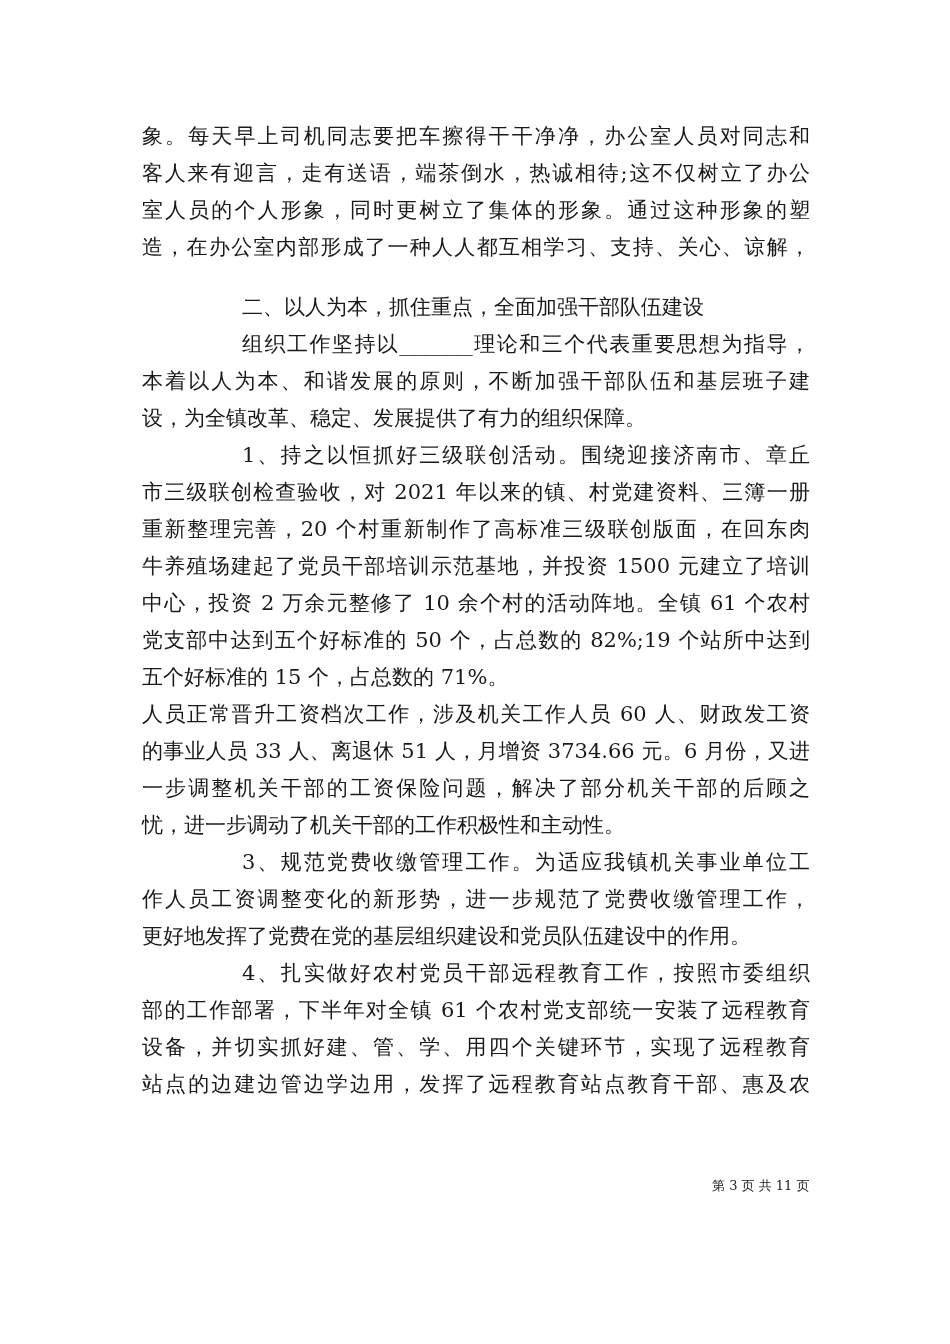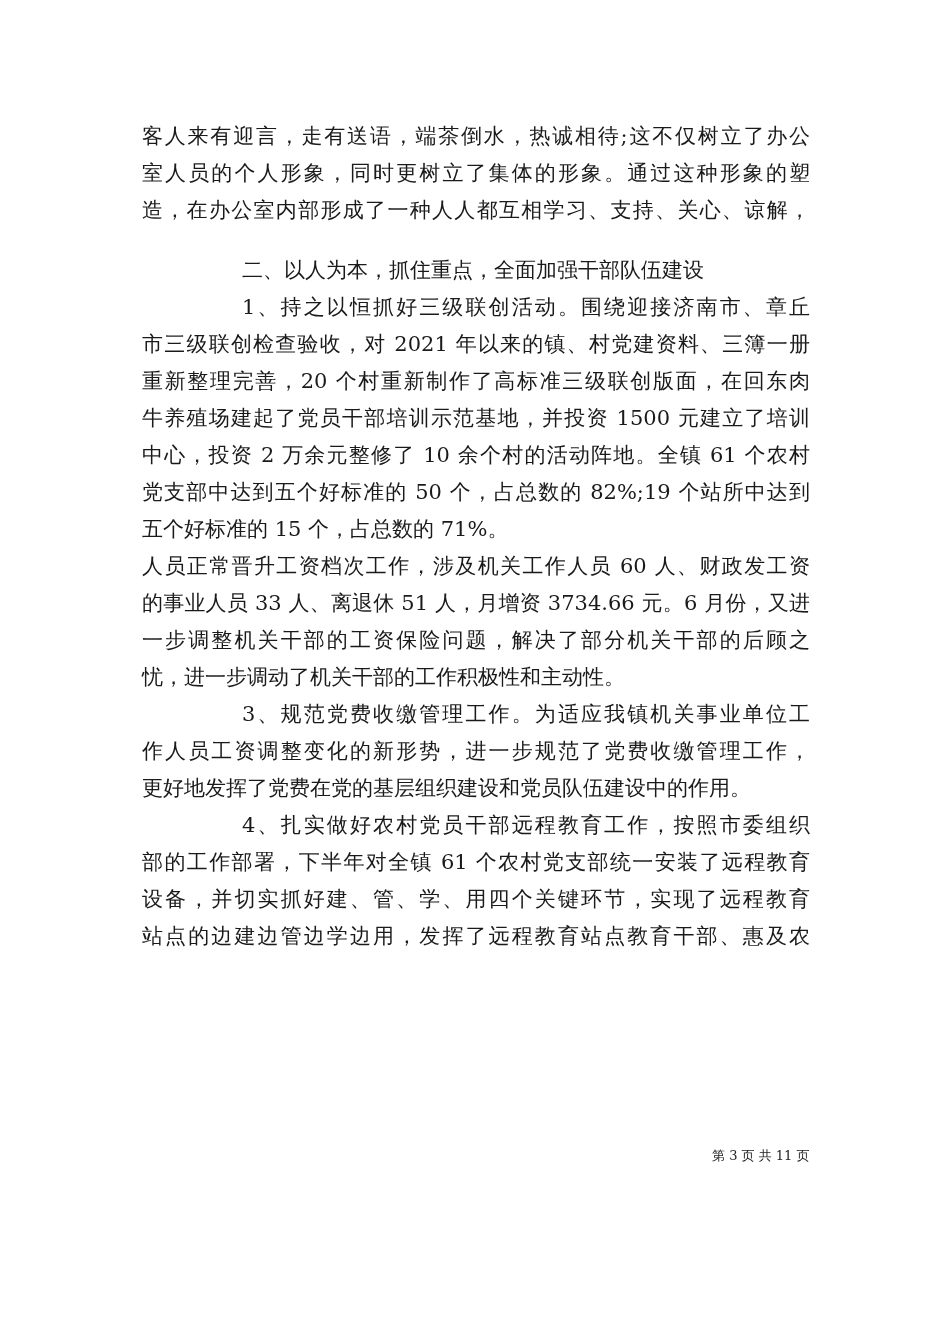--- a/index.html
+++ b/index.html
@@ -4,35 +4,41 @@
 <style>
   html, body { margin: 0; padding: 0; background: #ffffff; }
   body { width: 950px; height: 1344px; position: relative; overflow: hidden;
          font-family: "DejaVu Serif", "Liberation Serif", serif; color: #1a1a1a; }
   .page { position: absolute; left: 142px; top: 118px; width: 668px; }
   .line { height: 37px; line-height: 37px; font-size: 21px; white-space: nowrap;
           text-align: justify; text-align-last: justify; }
   .line.last { text-align-last: left; }
   .line.indent { padding-left: 100px; }
   .line.heading { padding-left: 100px; text-align-last: left; margin-top: 23px; }
-  .footer { position: absolute; left: 712px; top: 1147px; font-size: 13px;
+  .footer { position: absolute; left: 712px; top: 1177px; font-size: 13px;
             line-height: 18px; color: #222; white-space: nowrap; }
 </style>
 </head>
 <body>
 
 <div class="page">
   <div>
+    <div class="line">象。每天早上司机同志要把车擦得干干净净，办公室人员对同志和</div>
     <div class="line">客人来有迎言，走有送语，端茶倒水，热诚相待;这不仅树立了办公</div>
     <div class="line">室人员的个人形象，同时更树立了集体的形象。通过这种形象的塑</div>
     <div class="line">造，在办公室内部形成了一种人人都互相学习、支持、关心、谅解，</div>
   </div>
 
   <div class="line heading">二、以人为本，抓住重点，全面加强干部队伍建设</div>
 
+  <div>
+    <div class="line indent">组织工作坚持以_______理论和三个代表重要思想为指导，</div>
+    <div class="line">本着以人为本、和谐发展的原则，不断加强干部队伍和基层班子建</div>
+    <div class="line last">设，为全镇改革、稳定、发展提供了有力的组织保障。</div>
+  </div>
 
   <div>
     <div class="line indent">1、持之以恒抓好三级联创活动。围绕迎接济南市、章丘</div>
     <div class="line">市三级联创检查验收，对 2021 年以来的镇、村党建资料、三簿一册</div>
     <div class="line">重新整理完善，20 个村重新制作了高标准三级联创版面，在回东肉</div>
     <div class="line">牛养殖场建起了党员干部培训示范基地，并投资 1500 元建立了培训</div>
     <div class="line">中心，投资 2 万余元整修了 10 余个村的活动阵地。全镇 61 个农村</div>
     <div class="line">党支部中达到五个好标准的 50 个，占总数的 82%;19 个站所中达到</div>
     <div class="line last">五个好标准的 15 个，占总数的 71%。</div>
   </div>

